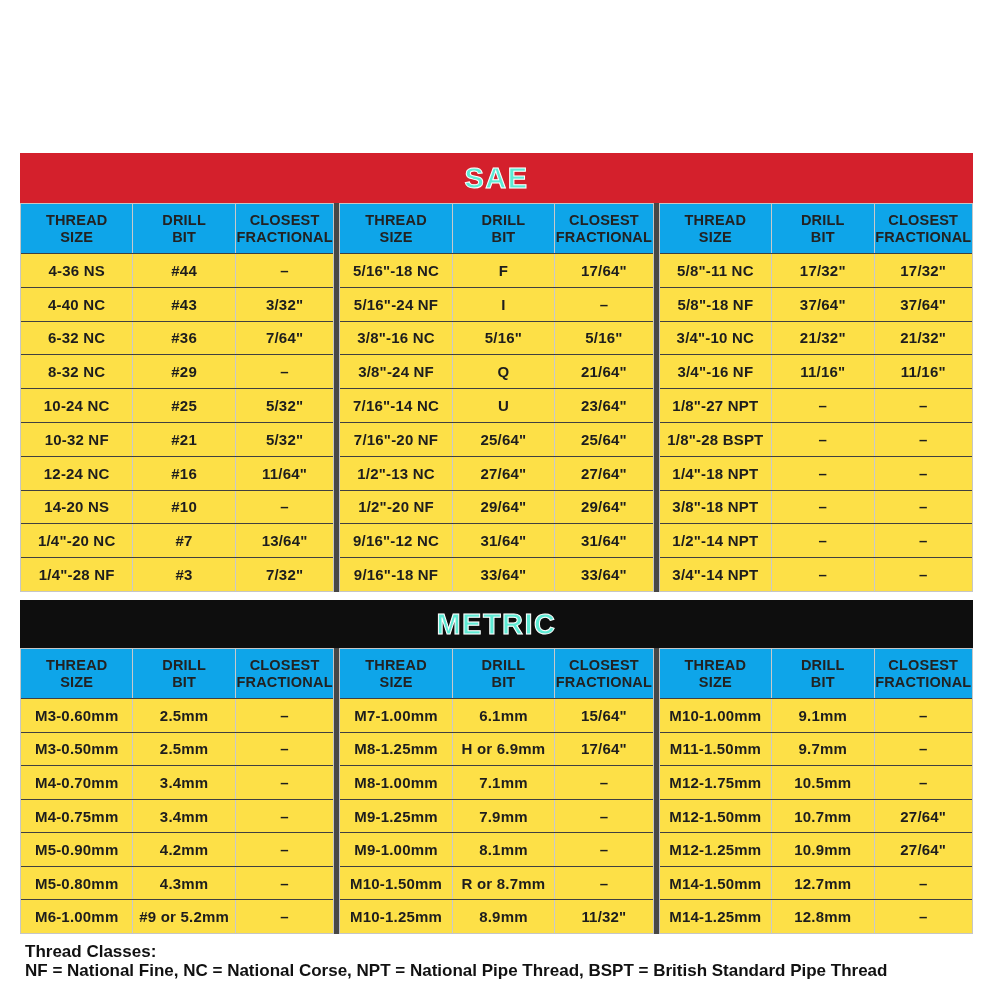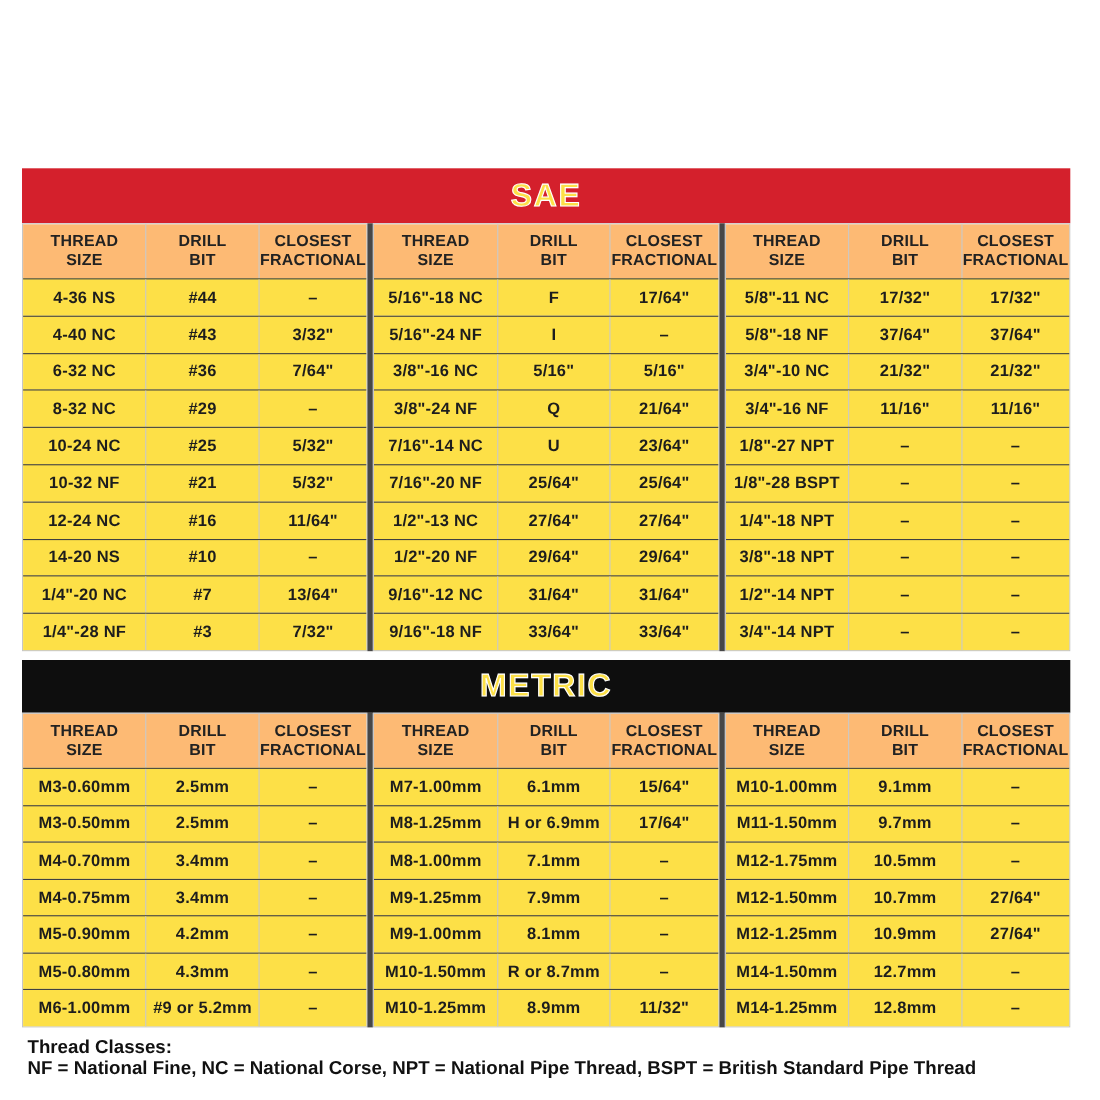--- a/index.html
+++ b/index.html
@@ -34,21 +34,21 @@
   }
 
   
   .section-bar {
     position: absolute;
     left: 20px;
     width: 953px;
     display: flex;
     align-items: center;
     justify-content: center;
-    color: #fde047;
+    color: #5eead4;
     font-weight: bold;
     font-size: 29px;
     letter-spacing: 1.5px;
     -webkit-text-stroke: 1px #ffffff;
   }
   .bar-sae    { top: 153px; height: 50px; background: #d4202c; }
   .bar-metric { top: 600px; height: 48px; background: #0e0e0e; }
 
   
   .conv-table {
@@ -71,21 +71,21 @@
   .group-divider {
     flex: 0 0 5px;
     background: #474747;
   }
   .row {
     display: flex;
     align-items: stretch;
   }
   .header-row {
     flex: 0 0 49px;
-    background: #fdba74;
+    background: #0ea5e9;
   }
   .data-row {
     flex: 1 1 0;
     background: #fde047;
     border-top: 1px solid #404040;
     justify-content: space-between;
   }
   .cell {
     display: flex;
     align-items: center;

